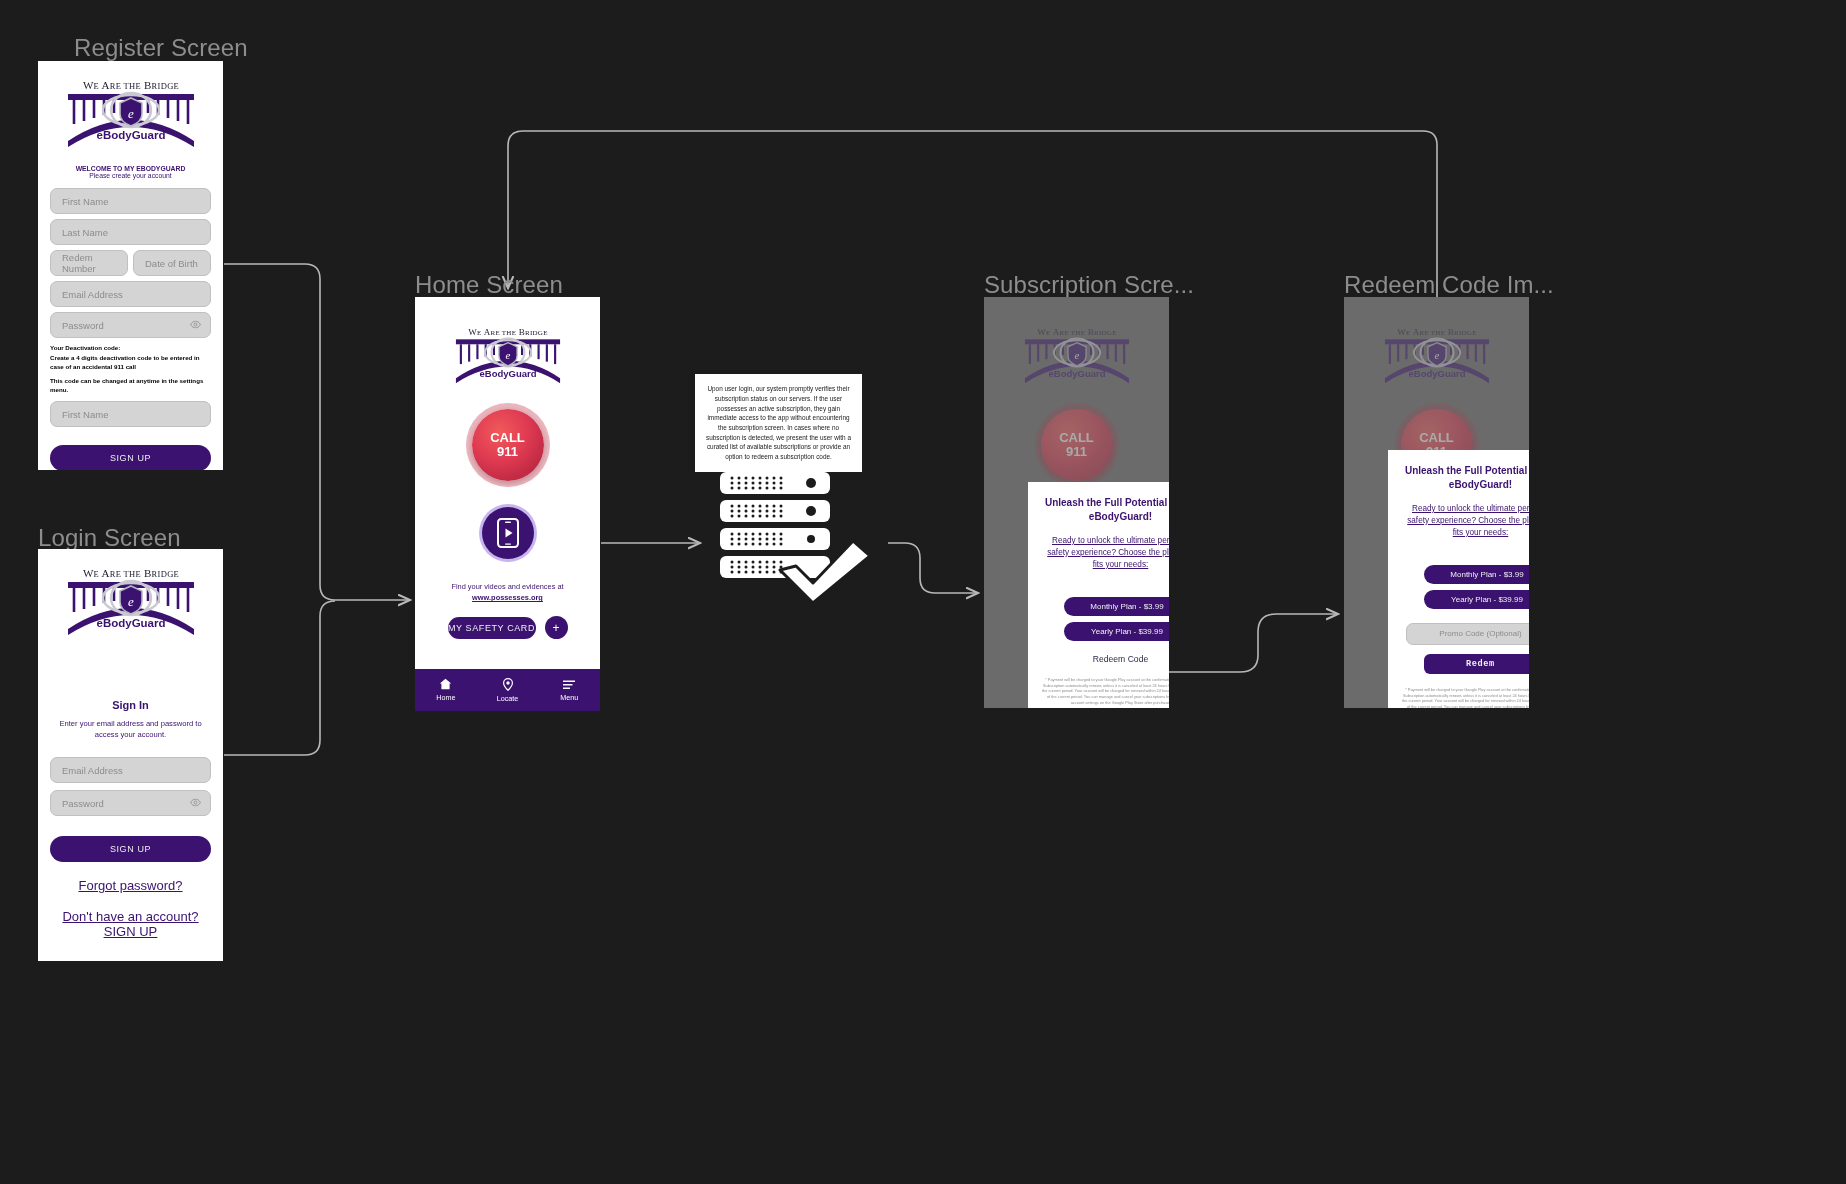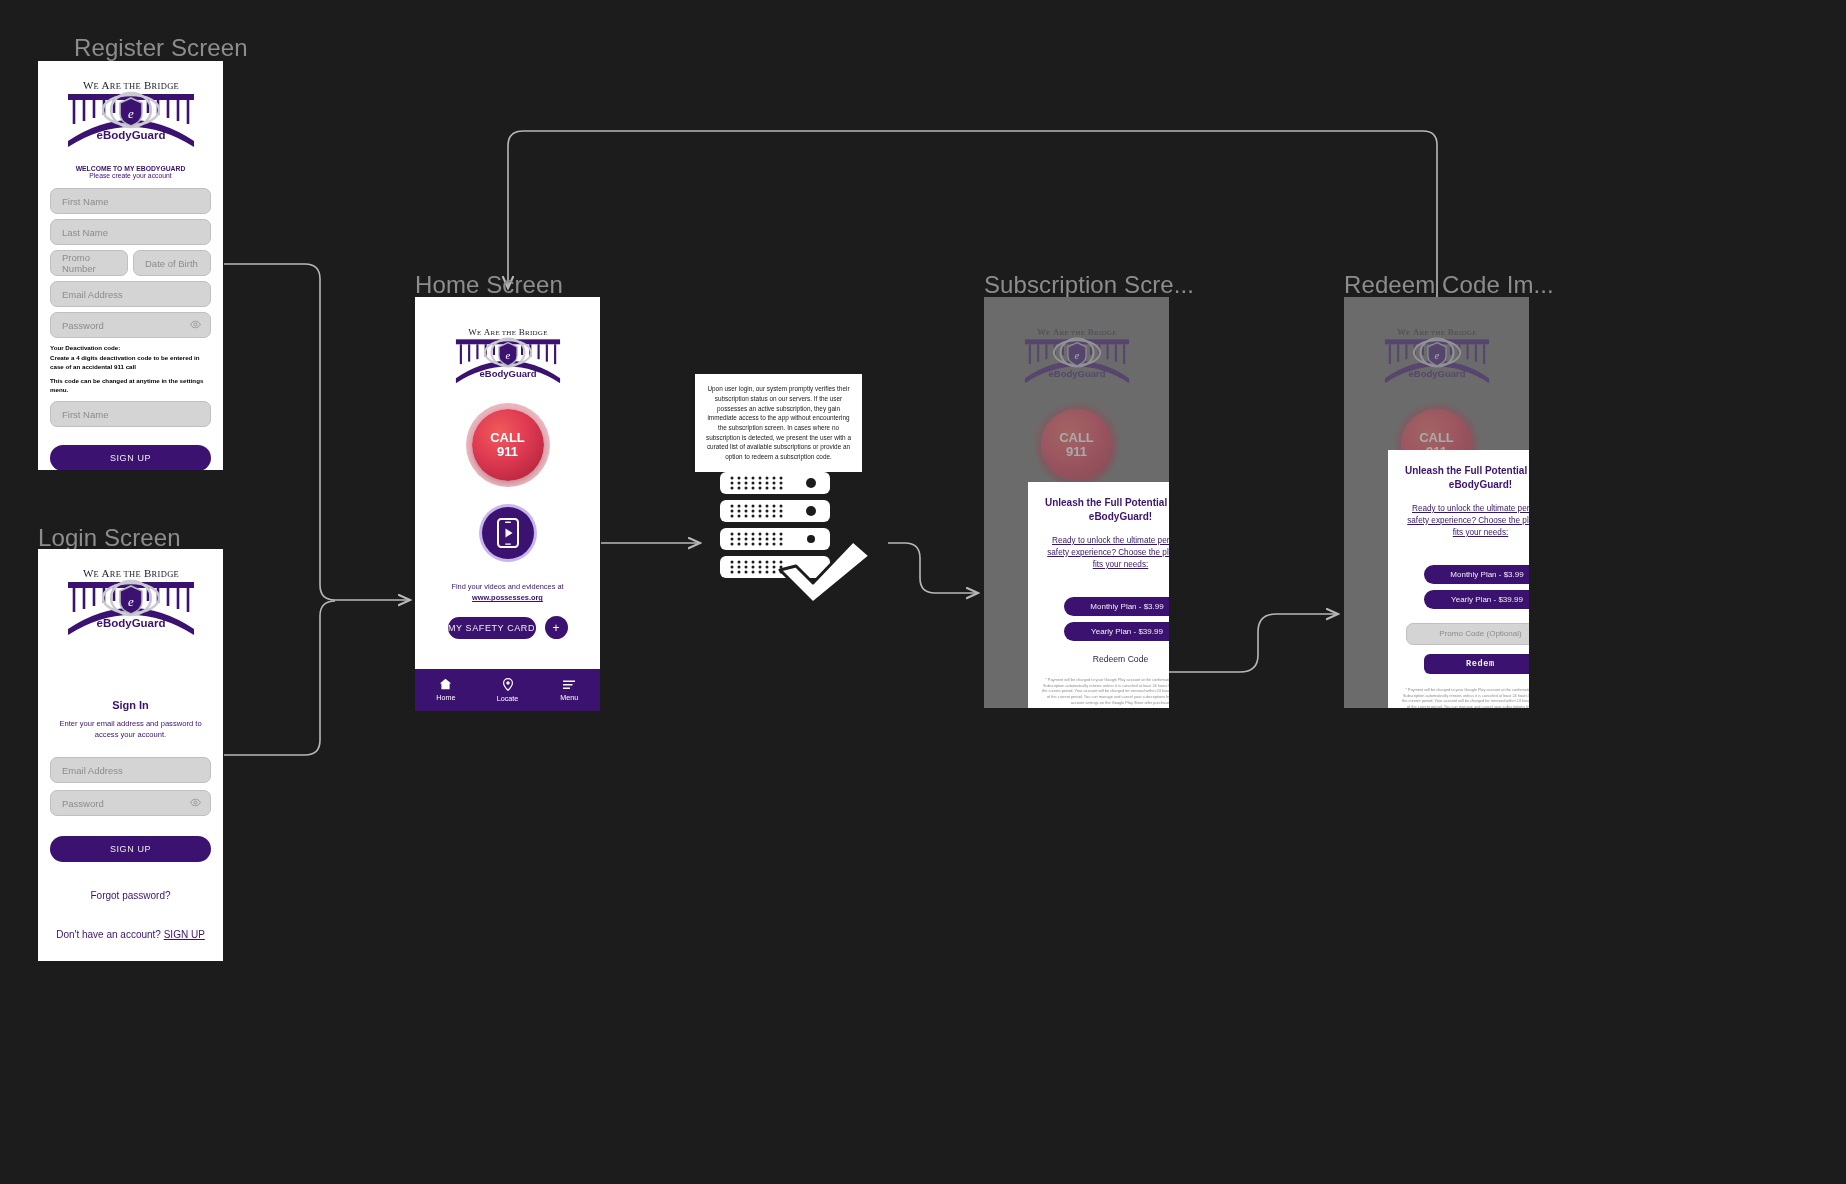--- a/index.html
+++ b/index.html
@@ -70,21 +70,21 @@
   .row2 .field { width: 78px; }
 
   .deact { font-size: 6.2px; line-height: 1.45; font-weight: bold; margin-top: 6px; }
   .deact2 { font-size: 6.2px; line-height: 1.4; margin-top: 5px; margin-bottom: 7px; font-weight: bold;}
 
   
   .login-body { position: absolute; left: 12px; top: 150px; width: 161px; text-align: center; }
   .login-title { font-size: 11px; font-weight: bold; color: #3b1270; margin-bottom: 8px; }
   .login-sub { font-size: 7.6px; color: #3b1270; line-height: 1.4; margin-bottom: 17px; }
   .login-body .field { height: 26px; margin-bottom: 7px; width: 100%; }
-  .login-link { font-size: 10px; color: #3b1270; margin-top: 28px; }
+  .login-link { font-size: 13px; color: #3b1270; margin-top: 16px; text-decoration: underline; }
   .login-link u { text-decoration: underline; }
 
   
   .call-btn {
     width: 72px; height: 72px; border-radius: 50%;
     background: radial-gradient(circle at 38% 32%, #f05a5a 0%, #e03b52 42%, #c32b45 72%, #b02740 100%);
     box-shadow: 0 0 0 6px rgba(200,45,70,.35), 0 2px 6px rgba(0,0,0,.3);
     display: flex; flex-direction: column; align-items: center; justify-content: center;
     color: #fff; font-weight: bold; font-size: 13px; line-height: 1.05;
     margin: 14px auto 0;
@@ -189,21 +189,21 @@
       </svg>
     </div>
     <div style="text-align:center;margin-top:4px;">
       <div class="note-purple" style="font-size:6.8px;font-weight:bold;">WELCOME TO MY EBODYGUARD</div>
       <div class="note-purple" style="font-size:6.8px;">Please create your account</div>
     </div>
     <div class="reg-fields">
       <div class="field">First Name</div>
       <div class="field">Last Name</div>
       <div class="row2">
-        <div class="field">Promo Number</div>
+        <div class="field">Redem Number</div>
         <div class="field">Date of Birth</div>
       </div>
       <div class="field">Email Address</div>
       <div class="field">
         <span>Password</span>
         <span class="eye">
           <svg width="11" height="8" viewBox="0 0 11 8">
               <path d="M.6 4C2 1.6 3.6.7 5.5.7S9 1.6 10.4 4C9 6.4 7.4 7.3 5.5 7.3S2 6.4.6 4Z" fill="none" stroke="#8a8a8a" stroke-width=".8"></path>
               <circle cx="5.5" cy="4" r="1.5" fill="none" stroke="#8a8a8a" stroke-width=".8"></circle>
             </svg>

